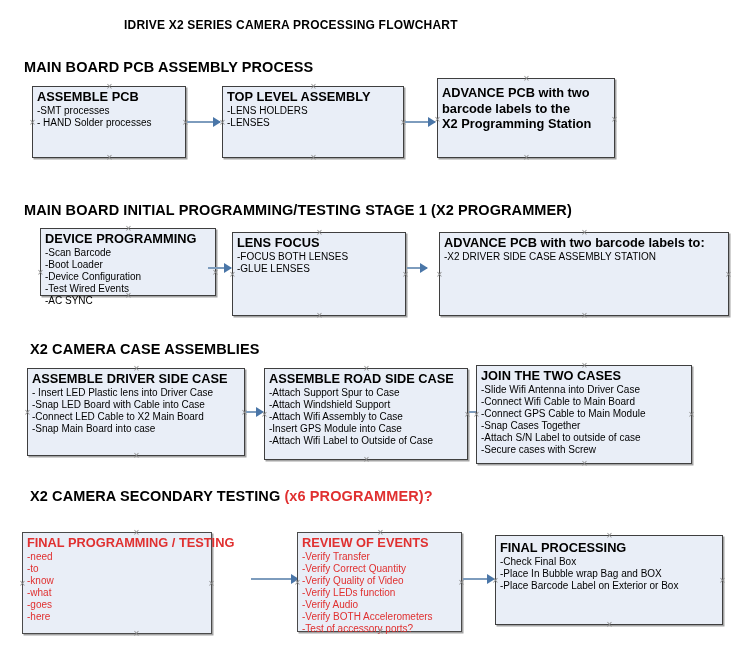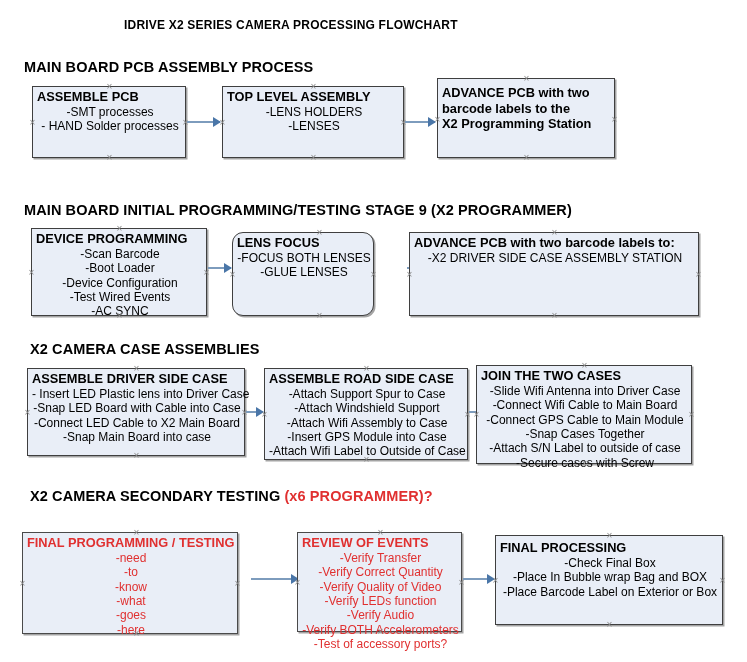--- a/index.html
+++ b/index.html
@@ -37,22 +37,22 @@
   .node .body{
     position:absolute;
     left:4px;top:2px;right:2px;
     overflow:visible;
   }
   .node .hd{
     font-size:12.8px;font-weight:bold;color:#000;
     line-height:1.22;white-space:nowrap;
   }
   .node .ln{
-    font-size:12px;color:#000;
-    line-height:1.205;white-space:nowrap;text-align:center;
+    font-size:10px;color:#000;
+    line-height:1.205;white-space:nowrap;
   }
   .node.allbold .hd,.node.allbold .ln{font-weight:bold;}
   .node.red .hd,.node.red .ln{color:#e03030;}
   .node.red{border-color:#4a4a4a;}
 
   
   .hx{
     position:absolute;width:9px;height:9px;
     color:#8a8a8a;font-size:10px;line-height:9px;
     text-align:center;font-family:"Liberation Sans",sans-serif;
@@ -113,54 +113,54 @@
       <div class="hd">ADVANCE PCB with two</div>
       <div class="hd">barcode labels to the</div>
       <div class="hd"> X2 Programming Station</div>
     </div>
     <span class="hx" style="left:-5px;top:36px;"></span>
     <span class="hx" style="left:84px;top:-5px;"></span>
     <span class="hx" style="left:84px;bottom:-5px;"></span>
     <span class="hx" style="right:-5px;top:36px;"></span>
   </div>
 
-  <div class="section-title" style="left:24px;top:202px;">MAIN BOARD INITIAL PROGRAMMING/TESTING STAGE 9 (X2 PROGRAMMER)</div>
-
-  <div class="node" style="left:31px;top:228px;width:176px;height:88px;">
+  <div class="section-title" style="left:24px;top:202px;">MAIN BOARD INITIAL PROGRAMMING/TESTING STAGE 1 (X2 PROGRAMMER)</div>
+
+  <div class="node" style="left:40px;top:228px;width:176px;height:68px;">
     <div class="body">
       <div class="hd">DEVICE PROGRAMMING</div>
       <div class="ln">-Scan Barcode</div>
       <div class="ln">-Boot Loader</div>
       <div class="ln">-Device Configuration</div>
       <div class="ln">-Test Wired Events</div>
       <div class="ln">-AC SYNC</div>
     </div>
     <span class="hx" style="left:-5px;top:39px;"></span>
     <span class="hx" style="left:83px;top:-5px;"></span>
     <span class="hx" style="left:83px;bottom:-5px;"></span>
     <span class="hx" style="right:-5px;top:39px;"></span>
   </div>
 
   <div class="conn" style="left:208px;top:267px;width:23px;"></div>
 
-  <div class="node" style="left:232px;top:232px;width:142px;height:84px;border-radius:11px;">
+  <div class="node" style="left:232px;top:232px;width:174px;height:84px;">
     <div class="body">
       <div class="hd">LENS FOCUS</div>
       <div class="ln">-FOCUS BOTH LENSES</div>
       <div class="ln">-GLUE LENSES</div>
     </div>
     <span class="hx" style="left:-5px;top:37px;"></span>
     <span class="hx" style="left:82px;top:-5px;"></span>
     <span class="hx" style="left:82px;bottom:-5px;"></span>
     <span class="hx" style="right:-5px;top:37px;"></span>
   </div>
 
   <div class="conn" style="left:407px;top:267px;width:20px;"></div>
 
-  <div class="node" style="left:409px;top:232px;width:290px;height:84px;">
+  <div class="node" style="left:439px;top:232px;width:290px;height:84px;">
     <div class="body">
       <div class="hd">ADVANCE PCB with two barcode labels to:</div>
       <div class="ln">-X2 DRIVER  SIDE  CASE  ASSEMBLY STATION</div>
     </div>
     <span class="hx" style="left:-5px;top:37px;"></span>
     <span class="hx" style="left:140px;top:-5px;"></span>
     <span class="hx" style="left:140px;bottom:-5px;"></span>
     <span class="hx" style="right:-5px;top:37px;"></span>
   </div>
 
@@ -212,21 +212,21 @@
     <span class="hx" style="left:-5px;top:44px;"></span>
     <span class="hx" style="left:103px;top:-5px;"></span>
     <span class="hx" style="left:103px;bottom:-5px;"></span>
     <span class="hx" style="right:-5px;top:44px;"></span>
   </div>
 
   <div class="section-title" style="left:30px;top:488px;">
     <span>X2 CAMERA SECONDARY TESTING </span><span class="red">(x6 PROGRAMMER)?</span>
   </div>
 
-  <div class="node red" style="left:22px;top:532px;width:216px;height:102px;">
+  <div class="node red" style="left:22px;top:532px;width:190px;height:102px;">
     <div class="body">
       <div class="hd">FINAL PROGRAMMING / TESTING</div>
       <div class="ln">-need</div>
       <div class="ln">-to</div>
       <div class="ln">-know</div>
       <div class="ln">-what</div>
       <div class="ln">-goes</div>
       <div class="ln">-here</div>
     </div>
     <span class="hx" style="left:-5px;top:46px;"></span>

